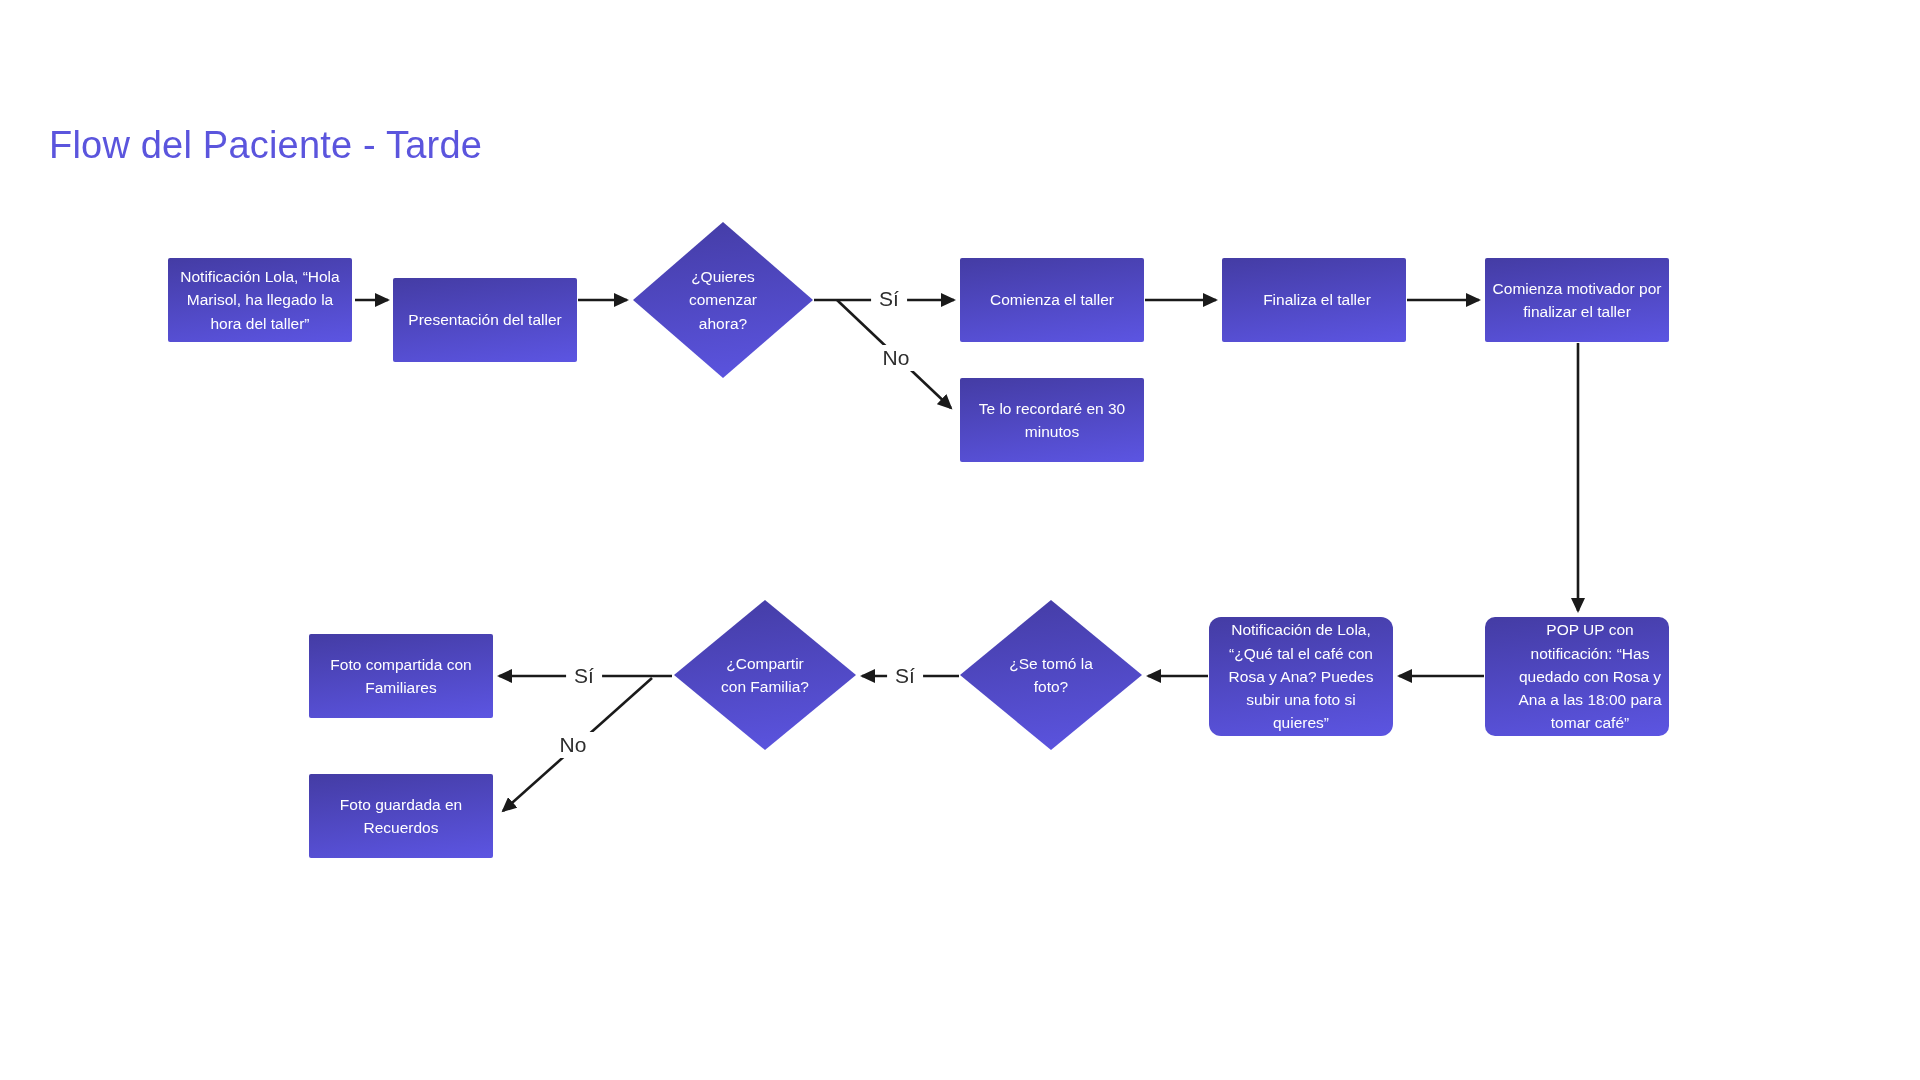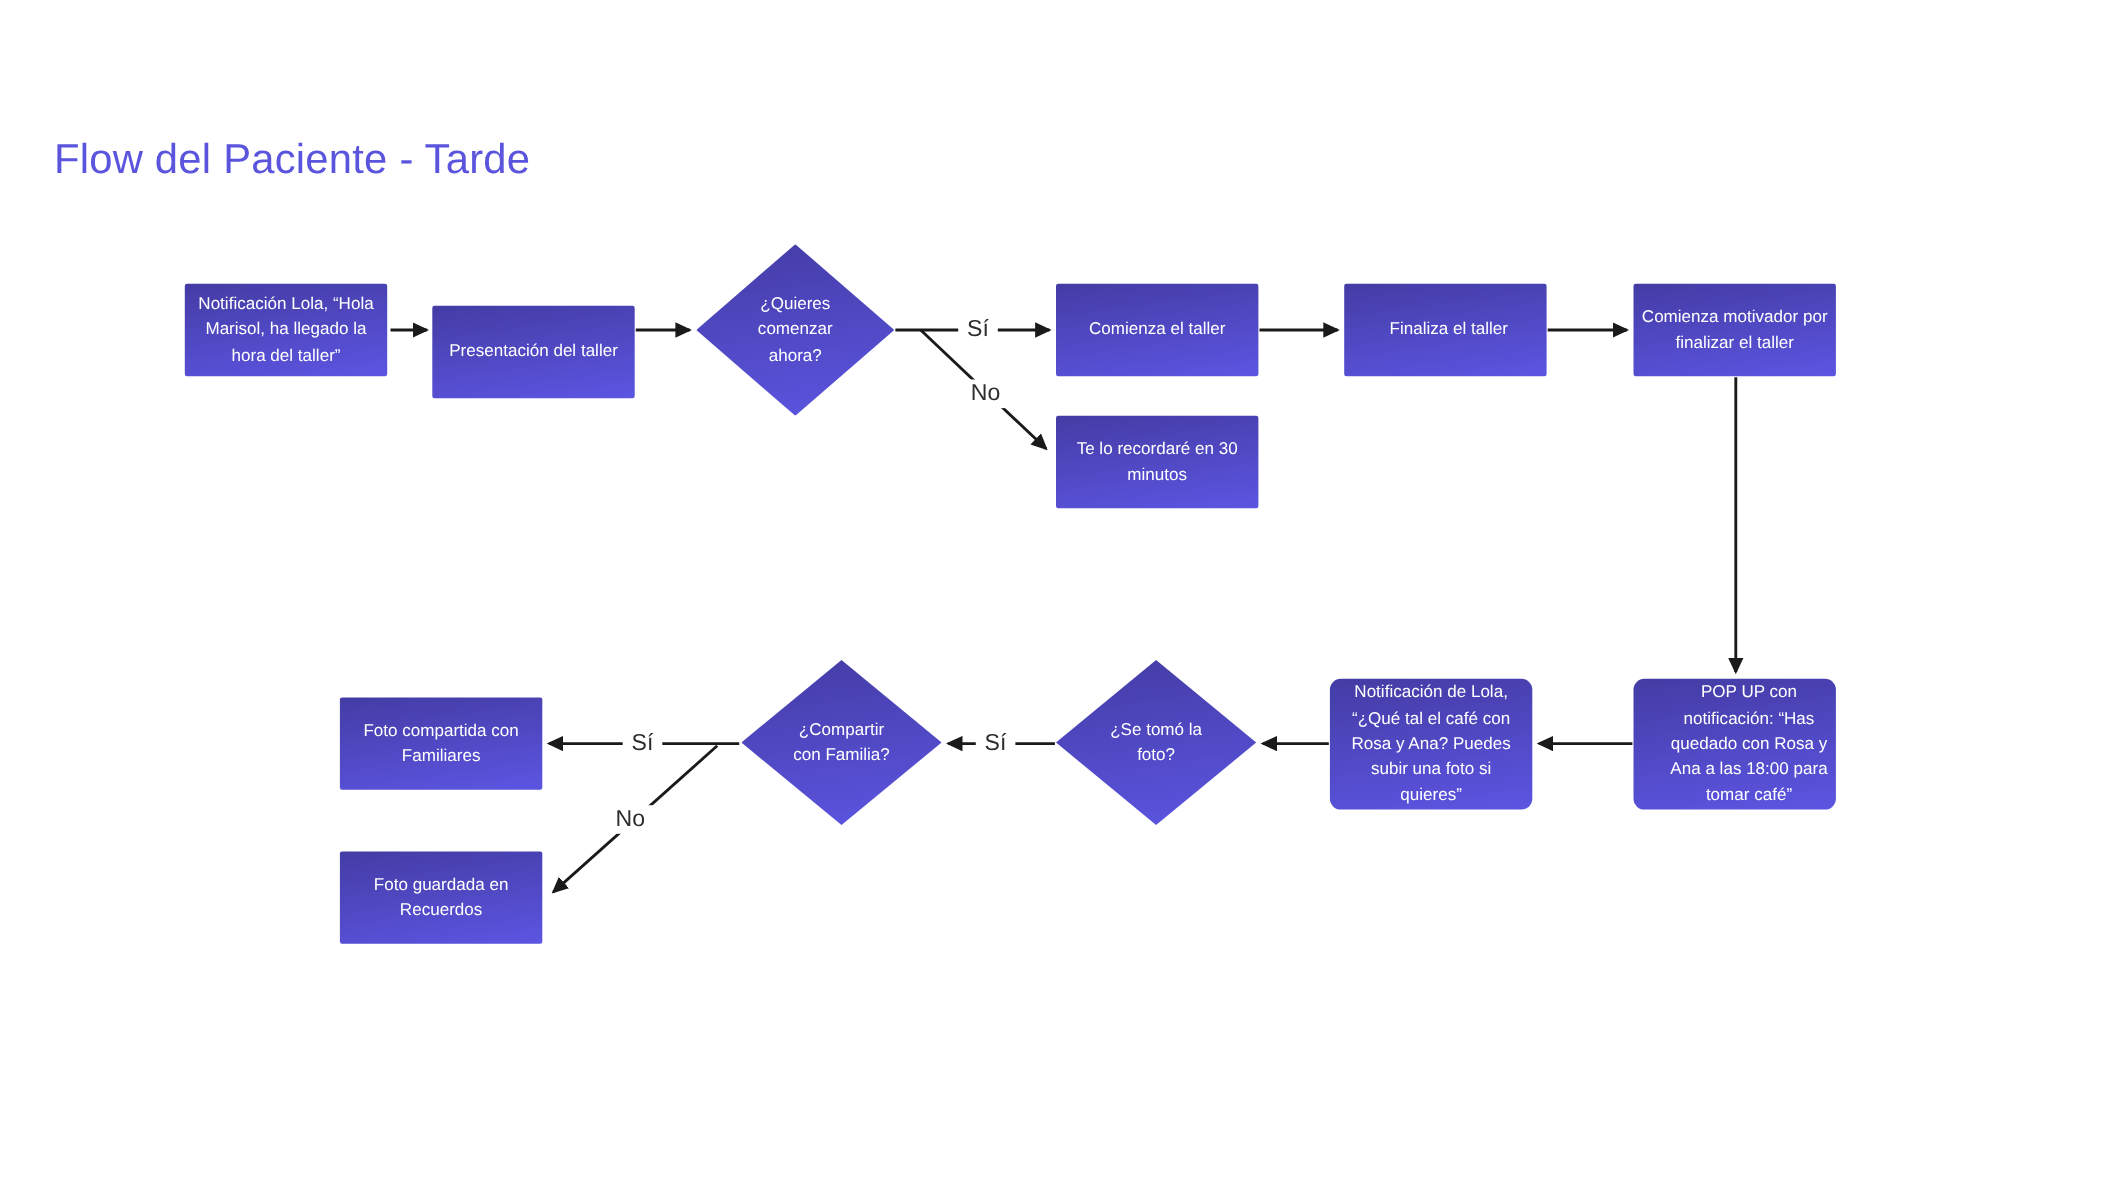--- a/index.html
+++ b/index.html
@@ -90,21 +90,21 @@
   </div>
 
   <div class="node rect" style="left:1485px;top:258px;">
     <span class="inner">Comienza motivador por finalizar el taller</span>
   </div>
 
   <div class="node rect tall" style="left:1485px;top:617px;justify-content:flex-end;">
     <span class="inner">POP UP con notificación: “Has quedado con Rosa y Ana a las 18:00 para tomar café”</span>
   </div>
 
-  <div class="node rect tall" style="left:1209px;top:617px;">
+  <div class="node rect tall" style="left:1209px;top:617px;border-radius:12px;">
     <span class="inner">Notificación de Lola, “¿Qué tal el café con Rosa y Ana? Puedes subir una foto si quieres”</span>
   </div>
 
   <div class="node diamond d2">
     <span class="inner">¿Se tomó la foto?</span>
   </div>
 
   <div class="node diamond d3">
     <span class="inner">¿Compartir con Familia?</span>
   </div>

